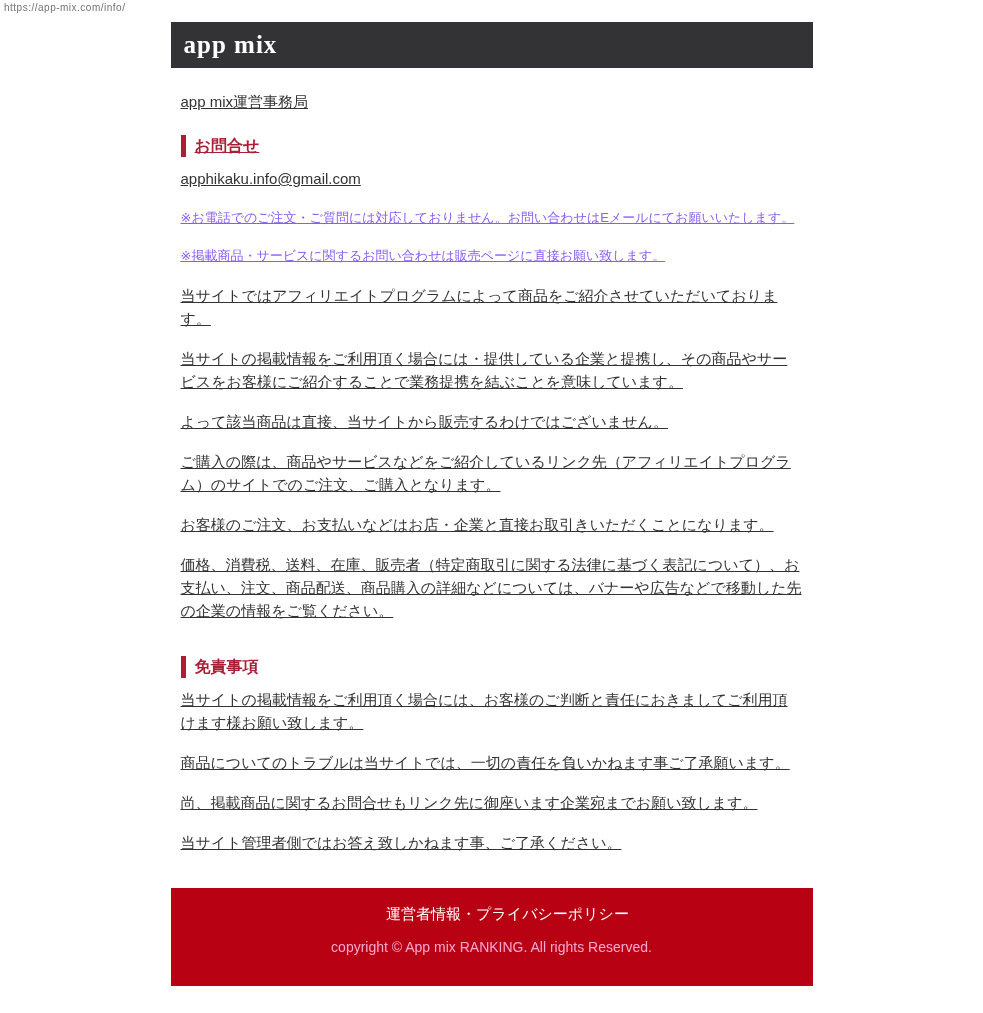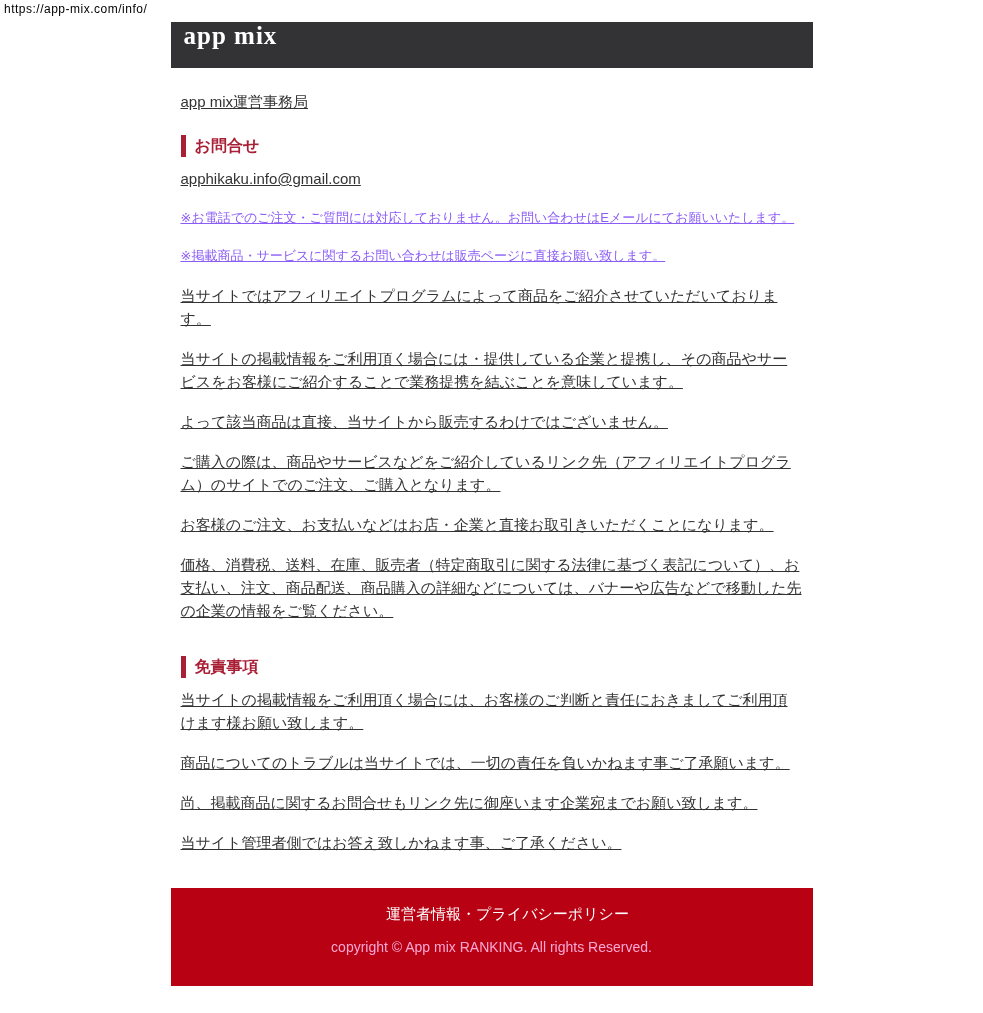--- a/index.html
+++ b/index.html
@@ -7,33 +7,33 @@
     margin: 0; padding: 0;
     width: 983px; height: 1013px;
     background: #ffffff;
     font-family: "Liberation Sans", "DejaVu Sans", sans-serif;
     color: #333333;
     overflow: hidden;
   }
   .url-text {
     position: absolute;
     top: 2px; left: 4px;
-    font-size: 12px;
-    color: #000000;
+    font-size: 10px;
+    color: #737373;
     letter-spacing: 0.5px;
   }
   .page {
     width: 642px;
     margin: 22px auto 0 auto;
   }
   .site-header {
     background: #333336;
     height: 46px;
     display: flex;
-    align-items: flex-start;
+    align-items: center;
     padding-left: 13px;
   }
   .site-title {
     font-family: "Liberation Serif", "DejaVu Serif", serif;
     font-weight: bold;
     font-size: 25px;
     color: #ffffff;
     letter-spacing: 1px;
     cursor: pointer;
   }
@@ -54,20 +54,21 @@
     margin: 34px 0 10px 0;
     font-size: 16px;
     font-weight: bold;
     line-height: 22px;
     color: #a91f35;
     border-left: 5px solid #a91f35;
     padding-left: 9px;
   }
   .section-heading.first {
     margin-top: 22px;
+    text-decoration: underline;
   }
   .content p.note {
     font-size: 13px;
     line-height: 20px;
     margin: 18px 0;
     color: #8b5cf6;
   }
   .site-footer {
     margin-top: 34px;
     height: 98px;

